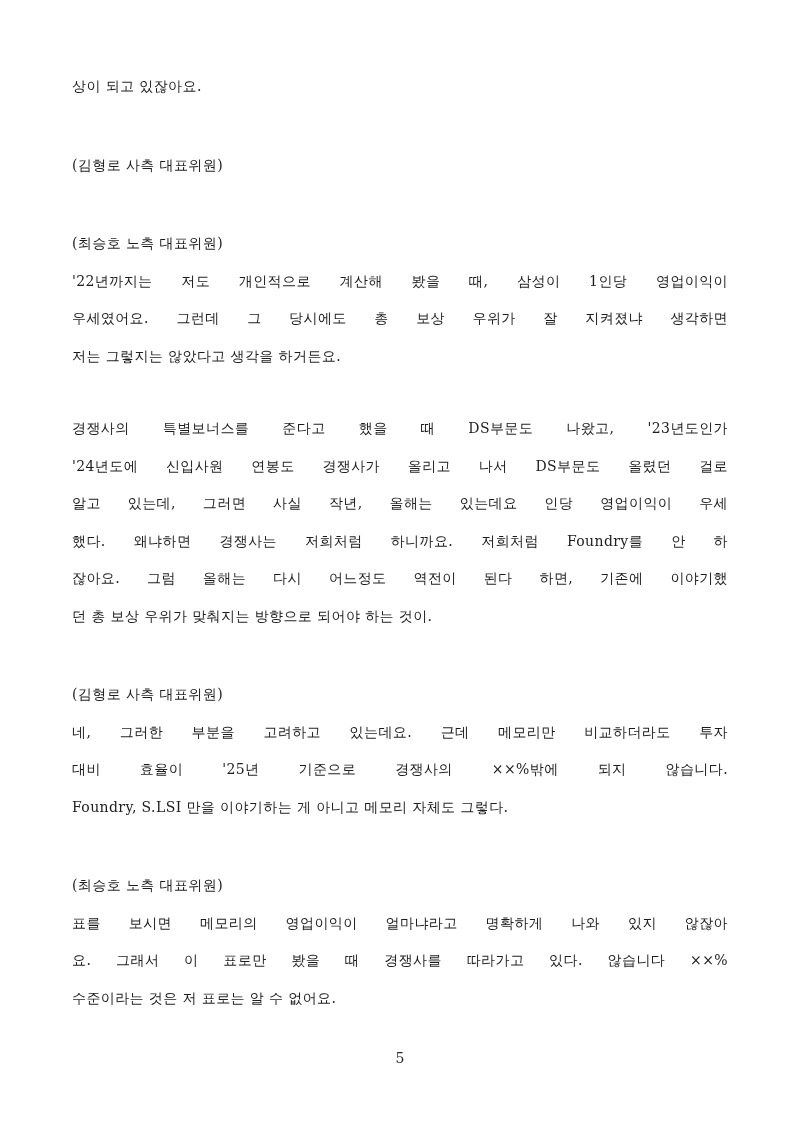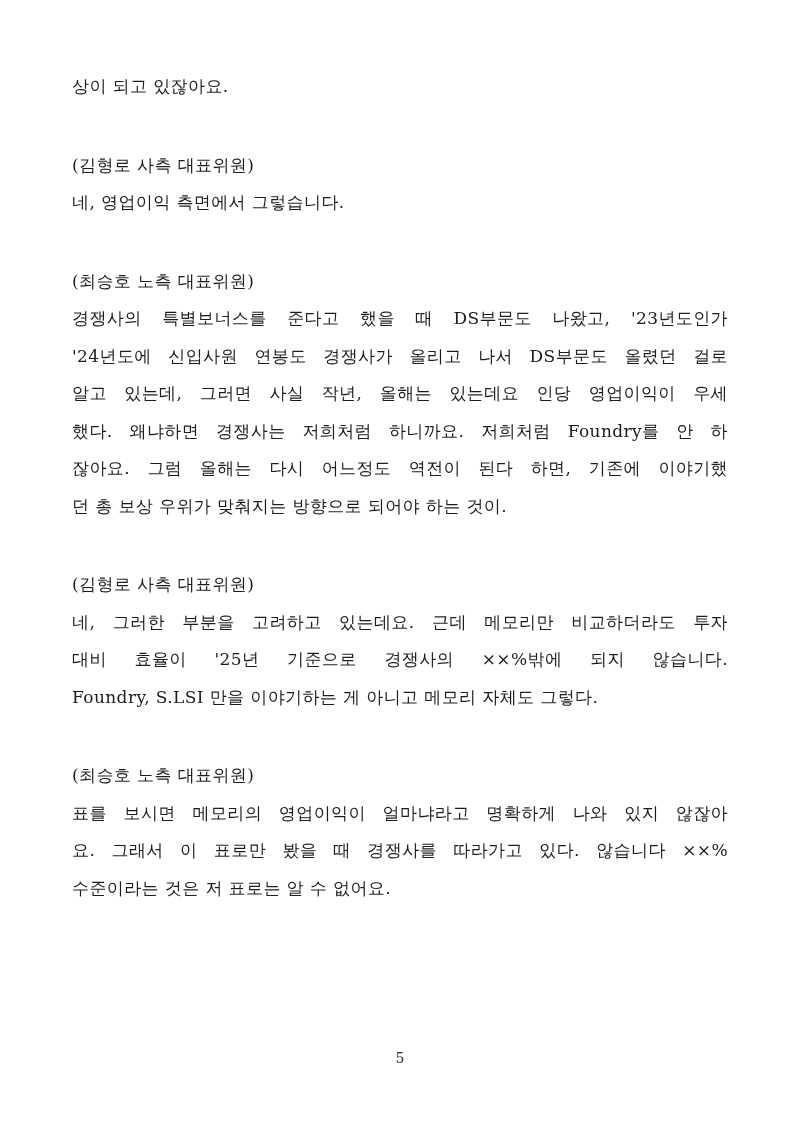--- a/index.html
+++ b/index.html
@@ -17,21 +17,21 @@
     color: #1c1c1c;
     box-sizing: border-box;
   }
   .content {
     position: absolute;
     top: 68px;
     left: 72px;
     right: 72px;
   }
   .line {
-    font-size: 17px;
+    font-size: 14px;
     line-height: 37.5px;
     letter-spacing: 0.4px;
     word-break: keep-all;
     white-space: normal;
   }
   
   .just {
     text-align: justify;
     text-align-last: justify;
     text-justify: inter-word;
@@ -57,26 +57,28 @@
 
 <div class="page">
   <main class="content">
       <section class="block">
         <div class="para">
           <div class="line last">상이 되고 있잖아요.</div>
         </div>
       </section>
       <section class="block">
         <div class="line last speaker">(김형로 사측 대표위원)</div>
-        <div class="para">
-          <div class="line last">네, 영업이익 측면에서 그렇습니다.</div>
-        </div>
       </section>
       <section class="block">
         <div class="line last speaker">(최승호 노측 대표위원)</div>
+        <div class="para">
+          <div class="line just">'22년까지는 저도 개인적으로 계산해 봤을 때, 삼성이 1인당 영업이익이</div>
+          <div class="line just">우세였어요. 그런데 그 당시에도 총 보상 우위가 잘 지켜졌냐 생각하면</div>
+          <div class="line last">저는 그렇지는 않았다고 생각을 하거든요.</div>
+        </div>
         <div class="para">
           <div class="line just">경쟁사의 특별보너스를 준다고 했을 때 DS부문도 나왔고, '23년도인가</div>
           <div class="line just">'24년도에 신입사원 연봉도 경쟁사가 올리고 나서 DS부문도 올렸던 걸로</div>
           <div class="line just">알고 있는데, 그러면 사실 작년, 올해는 있는데요 인당 영업이익이 우세</div>
           <div class="line just">했다. 왜냐하면 경쟁사는 저희처럼 하니까요. 저희처럼 Foundry를 안 하</div>
           <div class="line just">잖아요. 그럼 올해는 다시 어느정도 역전이 된다 하면, 기존에 이야기했</div>
           <div class="line last">던 총 보상 우위가 맞춰지는 방향으로 되어야 하는 것이.</div>
         </div>
       </section>
       <section class="block">

